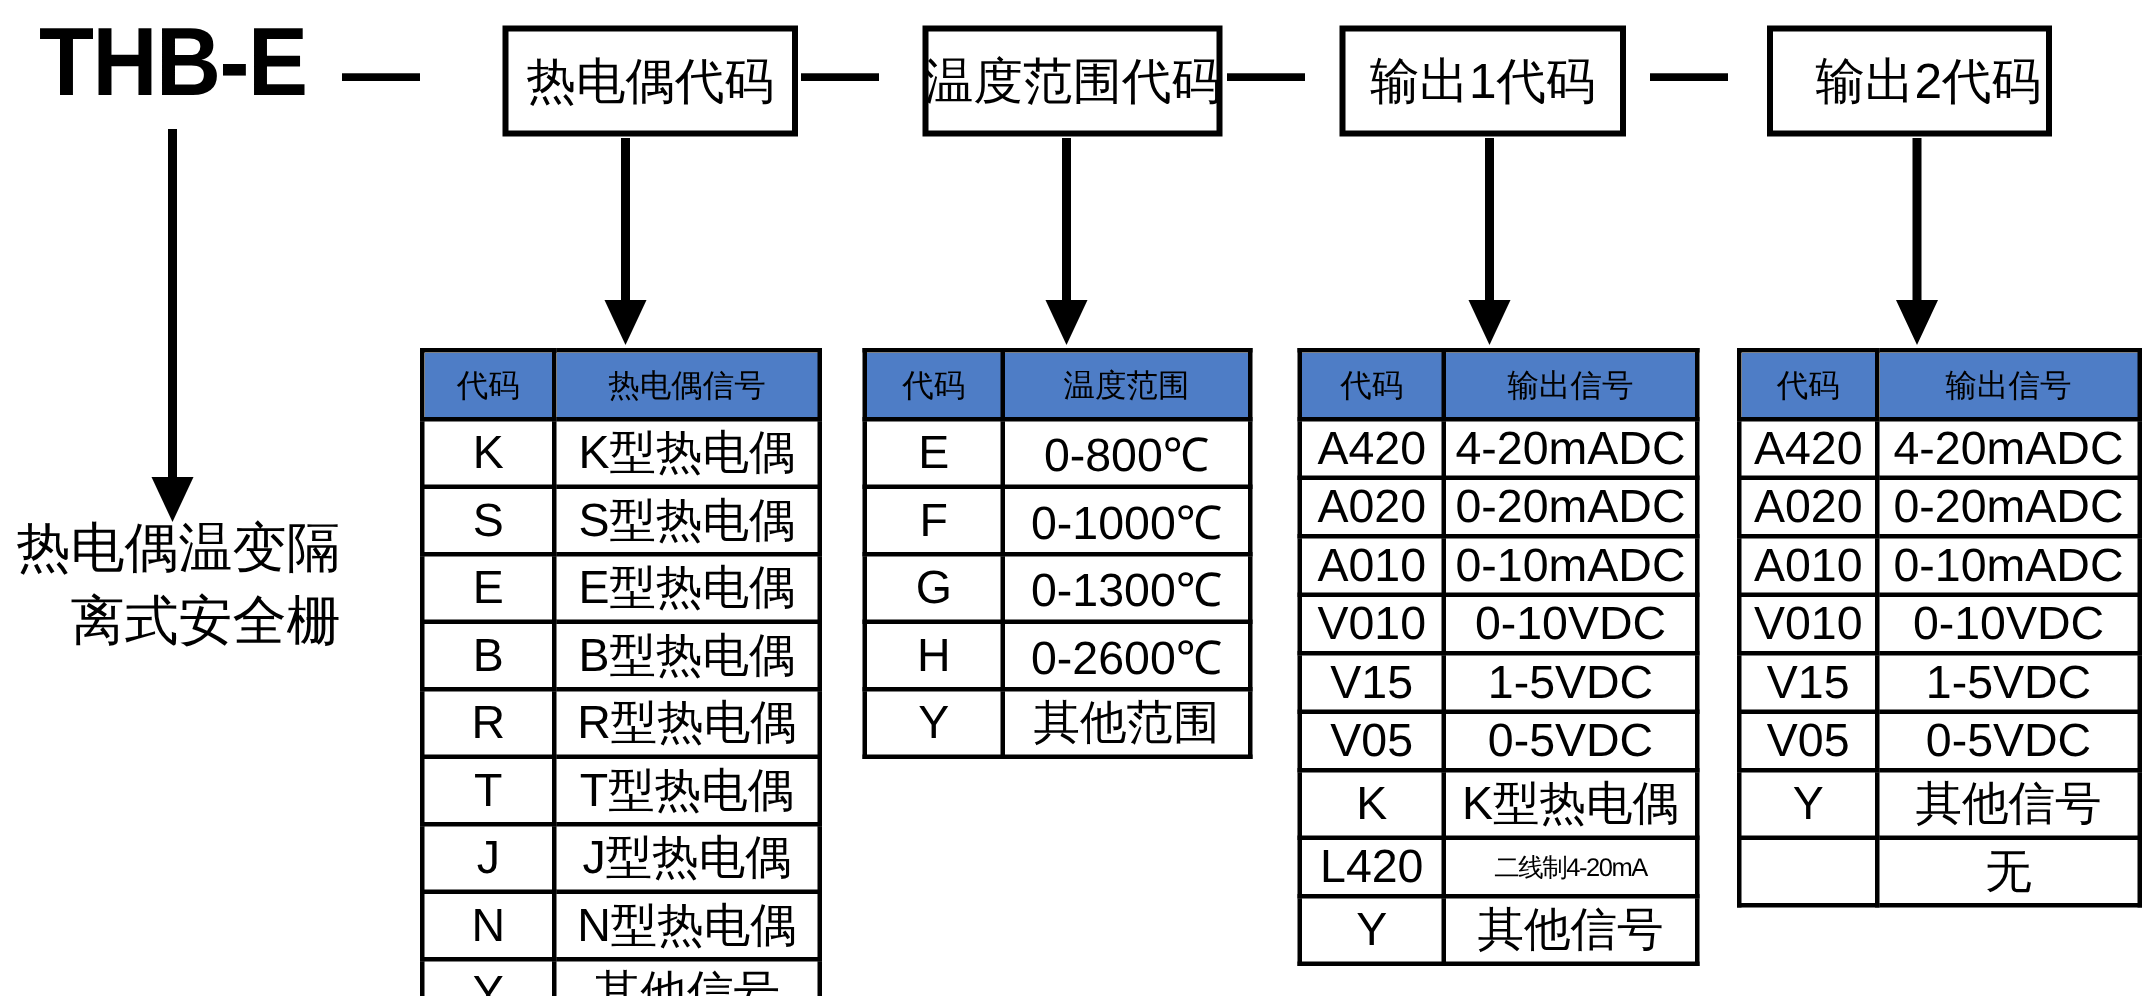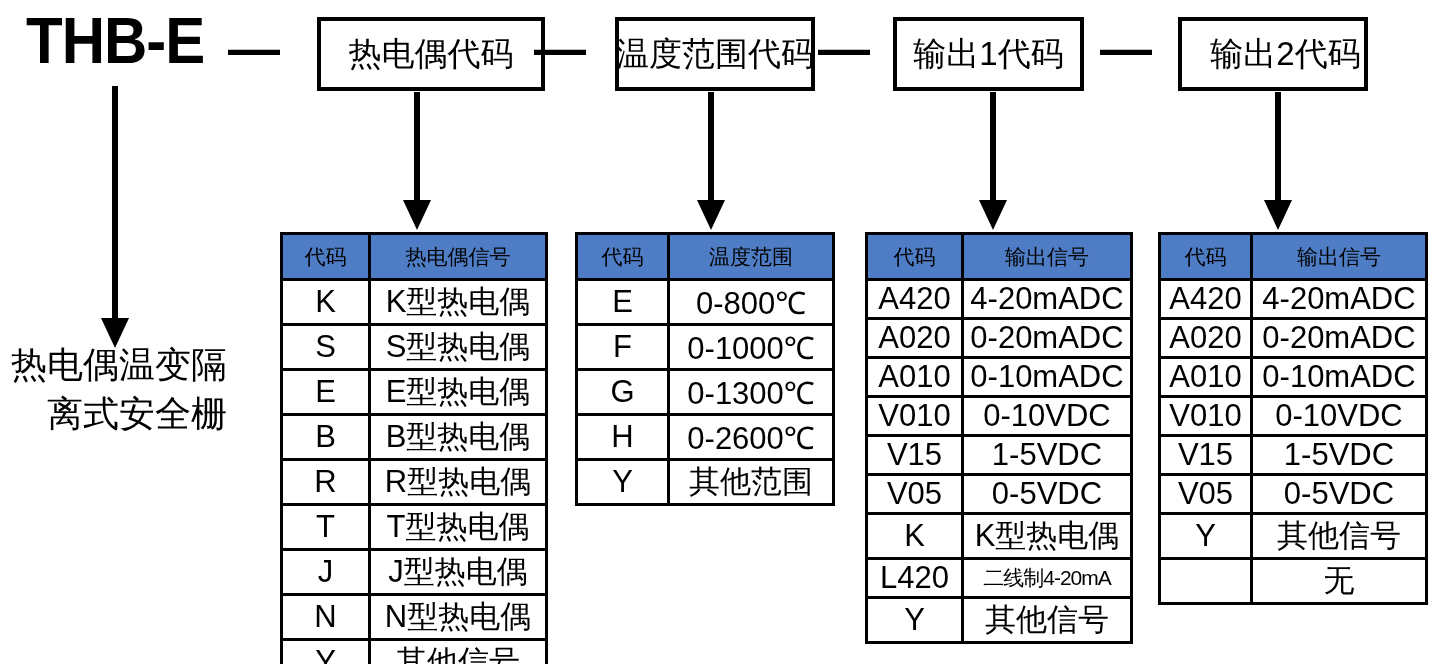--- a/index.html
+++ b/index.html
@@ -7,21 +7,21 @@
   html,body { background: var(--bg); }
   body { font-family: "Liberation Sans", sans-serif; color: var(--text); }
   .canvas { position: relative; width: 1430px; height: 664px; background: var(--bg); overflow: hidden; }
 
   .model-title { position: absolute; left: 26px; top: 4px; font-size: 60px; font-weight: bold;
                  letter-spacing: -1px; transform: scaleY(1.08); transform-origin: top left; }
 
   .code-box { position: absolute; top: 17px; height: 74px; border: 4px solid var(--line);
               background: var(--bg); display: flex; align-items: center; justify-content: center;
               font-size: 33px; white-space: nowrap; }
-  .box1 { left: 317px; width: 228px; }
+  .box1 { left: 335px; width: 197px; }
   .box2 { left: 615px; width: 200px; }
   .box3 { left: 893px; width: 191px; }
   .box4 { left: 1178px; width: 190px; padding-left: 25px; }
 
   .dash { position: absolute; top: 16px; height: 64px; width: 52px; line-height: 64px;
           font-size: 52px; font-weight: bold; text-align: center; }
   .d0 { left: 228px; } .d1 { left: 534px; } .d2 { left: 818px; } .d3 { left: 1100px; }
 
   .arrow { position: absolute; width: 28px; display: flex; flex-direction: column; align-items: center; }
   .arrow .shaft { width: 6px; background: var(--line); flex: 1; }
@@ -40,21 +40,21 @@
               background: var(--bg); }
   .tbl th, .tbl td { border: 3px solid var(--line); text-align: center; vertical-align: middle;
                      padding: 0; overflow: hidden; white-space: nowrap; }
   .tbl th { background: var(--header-bg); font-weight: normal; font-size: 21px; height: 46px; }
   .tbl td { font-size: 31px; }
   .t1 { left: 280px;  width: 268px; } .t1 td { height: 39px; }
   .t2 { left: 575px;  width: 260px; } .t2 td { height: 37px; }
   .t3 { left: 865px;  width: 268px; } .t3 td { height: 39px; }
   .t4 { left: 1158px; width: 270px; } .t4 td { height: 38px; }
   .c1 { width: 88px; } .c2 { width: 92px; } .c3 { width: 96px; } .c4 { width: 92px; }
-  td.tight { font-size: 21px; letter-spacing: -1px; }
+  td.tight { font-size: 17px; letter-spacing: -1px; }
 </style>
 </head>
 <body>
 
 <div class="canvas">
 
   <div class="model-title">THB-E</div>
 
   <span class="dash d0">—</span>
   <div class="code-box box1">

